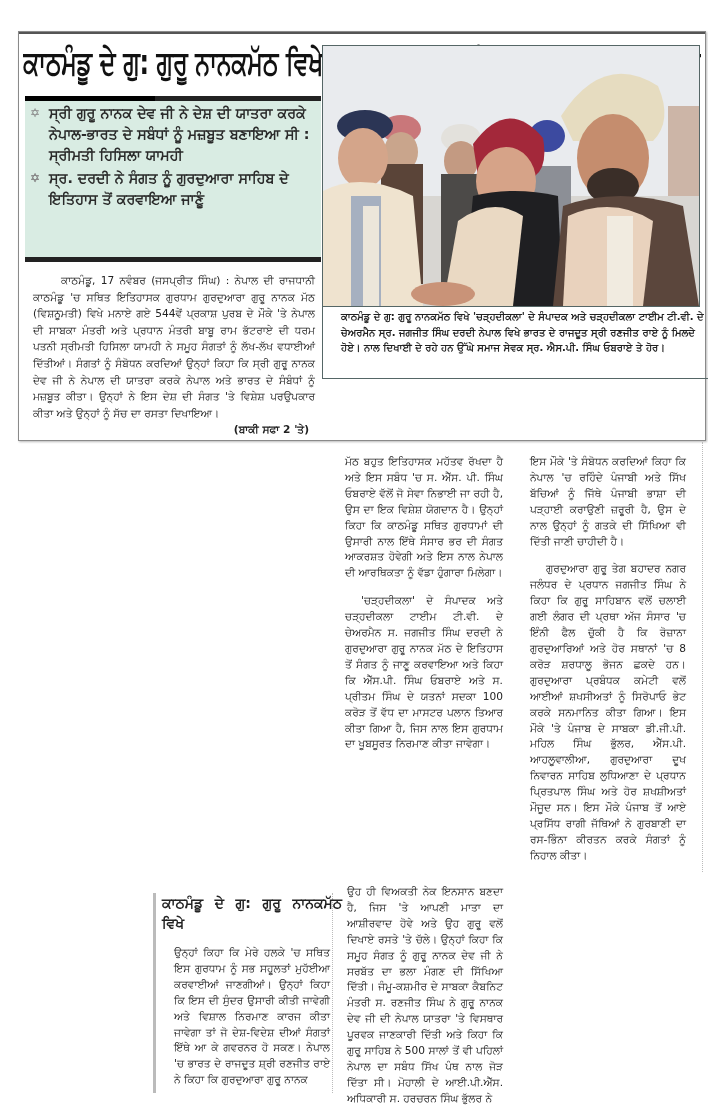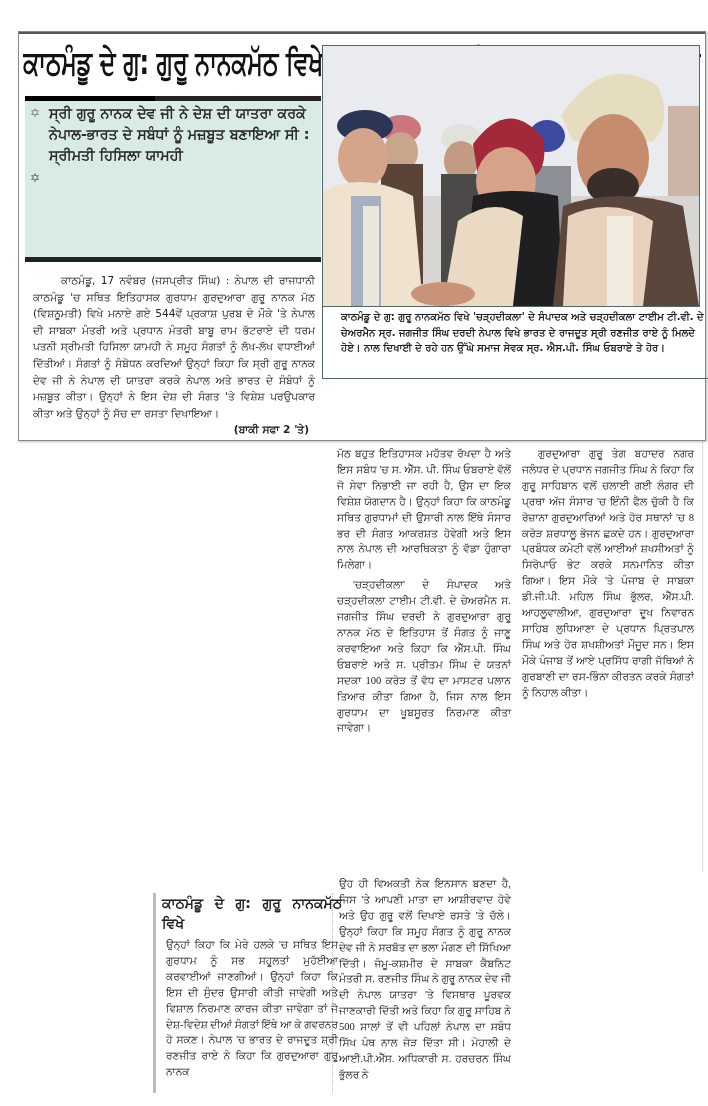--- a/index.html
+++ b/index.html
@@ -21,21 +21,21 @@
   .lead { position: absolute; left: 6px; top: 232px; width: 298px; font-size: 10.6px; line-height: 16.6px;
           color: #222; text-align: justify; }
   .lead p { margin: 8px; text-indent: 28px; }
   .lead .cont { font-weight: bold; float: right; margin-right: 6px; }
   .photo { position: absolute; left: 303px; top: 13px; width: 376px; height: 260px; border: 1px solid #566;
            overflow: hidden; background: linear-gradient(180deg,#eef0f2 0%,#e4e6ea 40%,#cfd2d6 100%); }
   .caption { position: absolute; left: 303px; top: 275px; width: 368px; padding: 2px 18px;
              font-size: 10px; line-height: 15.5px; font-weight: bold; color: #222;
              border: 1px solid #566; border-top: none; height: 67px; }
   .col { position: absolute; font-size: 10.6px; line-height: 15.9px; color: #222; text-align: justify; }
-  .col p { margin: 4px; font-family: Liberation Serif, serif; }
+  .col p { margin: 12px; }
   .col p.ind { text-indent: 16px; }
   .col-mid { left: 333px; top: 442px; width: 182px; }
   .col-right { left: 518px; top: 442px; width: 180px; }
   .col-mid2 { left: 335px; top: 872px; width: 180px; }
   .col-left { left: 153px; top: 893px; width: 180px; border-left: 3px solid #bbb; padding-left: 6px; height: 200px; }
   .col-left .sub { font-weight: bold; font-size: 14px; line-height: 20px; margin-bottom: 1px; }
   .dotsep { position: absolute; border-left: 1px dotted #bbb; }
 </style>
 </head>
 <body>
@@ -48,20 +48,21 @@
     <div class="bar-stub"></div>
     <div class="hl-item">
       <span class="star">✡</span>
       <span>ਸ੍ਰੀ ਗੁਰੂ ਨਾਨਕ ਦੇਵ ਜੀ ਨੇ ਦੇਸ਼ ਦੀ ਯਾਤਰਾ ਕਰਕੇ ਨੇਪਾਲ-ਭਾਰਤ ਦੇ ਸਬੰਧਾਂ ਨੂੰ ਮਜ਼ਬੂਤ ਬਣਾਇਆ ਸੀ : ਸ੍ਰੀਮਤੀ ਹਿਸਿਲਾ ਯਾਮਹੀ</span>
     </div>
     <div class="hl-item">
       <span class="star">✡</span>
     </div>
     <div class="hl-item">
       <span class="star">✡</span>
+      <span>ਸ੍ਰ. ਦਰਦੀ ਨੇ ਸੰਗਤ ਨੂੰ ਗੁਰਦੁਆਰਾ ਸਾਹਿਬ ਦੇ ਇਤਿਹਾਸ ਤੋਂ ਕਰਵਾਇਆ ਜਾਣੂੰ</span>
     </div>
   </div>
 
   <div class="lead">
     <p><span>ਕਾਠਮੰਡੂ, 17 ਨਵੰਬਰ (ਜਸਪ੍ਰੀਤ ਸਿੰਘ) : ਨੇਪਾਲ ਦੀ ਰਾਜਧਾਨੀ ਕਾਠਮੰਡੂ 'ਚ ਸਥਿਤ ਇਤਿਹਾਸਕ ਗੁਰਧਾਮ ਗੁਰਦੁਆਰਾ ਗੁਰੂ ਨਾਨਕ ਮੱਠ (ਵਿਸ਼ਨੂਮਤੀ) ਵਿਖੇ ਮਨਾਏ ਗਏ 544ਵੇਂ ਪ੍ਰਕਾਸ਼ ਪੁਰਬ ਦੇ ਮੌਕੇ 'ਤੇ ਨੇਪਾਲ ਦੀ ਸਾਬਕਾ ਮੰਤਰੀ ਅਤੇ ਪ੍ਰਧਾਨ ਮੰਤਰੀ ਬਾਬੂ ਰਾਮ ਭੱਟਰਾਏ ਦੀ ਧਰਮ ਪਤਨੀ ਸ੍ਰੀਮਤੀ ਹਿਸਿਲਾ ਯਾਮਹੀ ਨੇ ਸਮੂਹ ਸੰਗਤਾਂ ਨੂੰ ਲੱਖ-ਲੱਖ ਵਧਾਈਆਂ ਦਿੱਤੀਆਂ। ਸੰਗਤਾਂ ਨੂੰ ਸੰਬੋਧਨ ਕਰਦਿਆਂ ਉਨ੍ਹਾਂ ਕਿਹਾ ਕਿ ਸ੍ਰੀ ਗੁਰੂ ਨਾਨਕ ਦੇਵ ਜੀ ਨੇ ਨੇਪਾਲ ਦੀ ਯਾਤਰਾ ਕਰਕੇ ਨੇਪਾਲ ਅਤੇ ਭਾਰਤ ਦੇ ਸੰਬੰਧਾਂ ਨੂੰ ਮਜ਼ਬੂਤ ਕੀਤਾ। ਉਨ੍ਹਾਂ ਨੇ ਇਸ ਦੇਸ਼ ਦੀ ਸੰਗਤ 'ਤੇ ਵਿਸ਼ੇਸ਼ ਪਰਉਪਕਾਰ ਕੀਤਾ ਅਤੇ ਉਨ੍ਹਾਂ ਨੂੰ ਸੱਚ ਦਾ ਰਸਤਾ ਦਿਖਾਇਆ।</span>
        <span class="cont">(ਬਾਕੀ ਸਫਾ 2 'ਤੇ)</span></p>
   </div>
 
   <div class="photo">
     <svg width="376" height="260" viewBox="0 0 376 260">
@@ -116,20 +117,21 @@
 <div class="col col-mid">
   <p>ਮੱਠ ਬਹੁਤ ਇਤਿਹਾਸਕ ਮਹੱਤਵ ਰੱਖਦਾ ਹੈ ਅਤੇ ਇਸ ਸਬੰਧ 'ਚ ਸ. ਐੱਸ. ਪੀ. ਸਿੰਘ ਓਬਰਾਏ ਵੱਲੋਂ ਜੋ ਸੇਵਾ ਨਿਭਾਈ ਜਾ ਰਹੀ ਹੈ, ਉਸ ਦਾ ਇਕ ਵਿਸ਼ੇਸ਼ ਯੋਗਦਾਨ ਹੈ। ਉਨ੍ਹਾਂ ਕਿਹਾ ਕਿ ਕਾਠਮੰਡੂ ਸਥਿਤ ਗੁਰਧਾਮਾਂ ਦੀ ਉਸਾਰੀ ਨਾਲ ਇੱਥੇ ਸੰਸਾਰ ਭਰ ਦੀ ਸੰਗਤ ਆਕਰਸ਼ਤ ਹੋਵੇਗੀ ਅਤੇ ਇਸ ਨਾਲ ਨੇਪਾਲ ਦੀ ਆਰਥਿਕਤਾ ਨੂੰ ਵੱਡਾ ਹੁੰਗਾਰਾ ਮਿਲੇਗਾ।</p>
   <p class="ind">'ਚੜ੍ਹਦੀਕਲਾ' ਦੇ ਸੰਪਾਦਕ ਅਤੇ ਚੜ੍ਹਦੀਕਲਾ ਟਾਈਮ ਟੀ.ਵੀ. ਦੇ ਚੇਅਰਮੈਨ ਸ. ਜਗਜੀਤ ਸਿੰਘ ਦਰਦੀ ਨੇ ਗੁਰਦੁਆਰਾ ਗੁਰੂ ਨਾਨਕ ਮੱਠ ਦੇ ਇਤਿਹਾਸ ਤੋਂ ਸੰਗਤ ਨੂੰ ਜਾਣੂ ਕਰਵਾਇਆ ਅਤੇ ਕਿਹਾ ਕਿ ਐੱਸ.ਪੀ. ਸਿੰਘ ਓਬਰਾਏ ਅਤੇ ਸ. ਪ੍ਰੀਤਮ ਸਿੰਘ ਦੇ ਯਤਨਾਂ ਸਦਕਾ 100 ਕਰੋੜ ਤੋਂ ਵੱਧ ਦਾ ਮਾਸਟਰ ਪਲਾਨ ਤਿਆਰ ਕੀਤਾ ਗਿਆ ਹੈ, ਜਿਸ ਨਾਲ ਇਸ ਗੁਰਧਾਮ ਦਾ ਖੂਬਸੂਰਤ ਨਿਰਮਾਣ ਕੀਤਾ ਜਾਵੇਗਾ।</p>
 </div>
 
 <div class="col col-mid2">
   <p>ਉਹ ਹੀ ਵਿਅਕਤੀ ਨੇਕ ਇਨਸਾਨ ਬਣਦਾ ਹੈ, ਜਿਸ 'ਤੇ ਆਪਣੀ ਮਾਤਾ ਦਾ ਆਸ਼ੀਰਵਾਦ ਹੋਵੇ ਅਤੇ ਉਹ ਗੁਰੂ ਵਲੋਂ ਦਿਖਾਏ ਰਸਤੇ 'ਤੇ ਚੱਲੇ। ਉਨ੍ਹਾਂ ਕਿਹਾ ਕਿ ਸਮੂਹ ਸੰਗਤ ਨੂੰ ਗੁਰੂ ਨਾਨਕ ਦੇਵ ਜੀ ਨੇ ਸਰਬੱਤ ਦਾ ਭਲਾ ਮੰਗਣ ਦੀ ਸਿੱਖਿਆ ਦਿੱਤੀ। ਜੰਮੂ-ਕਸ਼ਮੀਰ ਦੇ ਸਾਬਕਾ ਕੈਬਨਿਟ ਮੰਤਰੀ ਸ. ਰਣਜੀਤ ਸਿੰਘ ਨੇ ਗੁਰੂ ਨਾਨਕ ਦੇਵ ਜੀ ਦੀ ਨੇਪਾਲ ਯਾਤਰਾ 'ਤੇ ਵਿਸਥਾਰ ਪੂਰਵਕ ਜਾਣਕਾਰੀ ਦਿੱਤੀ ਅਤੇ ਕਿਹਾ ਕਿ ਗੁਰੂ ਸਾਹਿਬ ਨੇ 500 ਸਾਲਾਂ ਤੋਂ ਵੀ ਪਹਿਲਾਂ ਨੇਪਾਲ ਦਾ ਸਬੰਧ ਸਿੱਖ ਪੰਥ ਨਾਲ ਜੋੜ ਦਿੱਤਾ ਸੀ। ਮੋਹਾਲੀ ਦੇ ਆਈ.ਪੀ.ਐੱਸ. ਅਧਿਕਾਰੀ ਸ. ਹਰਚਰਨ ਸਿੰਘ ਭੁੱਲਰ ਨੇ</p>
 </div>
 
 <div class="col col-right">
+  <p>ਇਸ ਮੌਕੇ 'ਤੇ ਸੰਬੋਧਨ ਕਰਦਿਆਂ ਕਿਹਾ ਕਿ ਨੇਪਾਲ 'ਚ ਰਹਿੰਦੇ ਪੰਜਾਬੀ ਅਤੇ ਸਿੱਖ ਬੱਚਿਆਂ ਨੂੰ ਜਿੱਥੇ ਪੰਜਾਬੀ ਭਾਸ਼ਾ ਦੀ ਪੜ੍ਹਾਈ ਕਰਾਉਣੀ ਜ਼ਰੂਰੀ ਹੈ, ਉਸ ਦੇ ਨਾਲ ਉਨ੍ਹਾਂ ਨੂੰ ਗਤਕੇ ਦੀ ਸਿੱਖਿਆ ਵੀ ਦਿੱਤੀ ਜਾਣੀ ਚਾਹੀਦੀ ਹੈ।</p>
   <p class="ind">ਗੁਰਦੁਆਰਾ ਗੁਰੂ ਤੇਗ ਬਹਾਦਰ ਨਗਰ ਜਲੰਧਰ ਦੇ ਪ੍ਰਧਾਨ ਜਗਜੀਤ ਸਿੰਘ ਨੇ ਕਿਹਾ ਕਿ ਗੁਰੂ ਸਾਹਿਬਾਨ ਵਲੋਂ ਚਲਾਈ ਗਈ ਲੰਗਰ ਦੀ ਪ੍ਰਥਾ ਅੱਜ ਸੰਸਾਰ 'ਚ ਇੰਨੀ ਫੈਲ ਚੁੱਕੀ ਹੈ ਕਿ ਰੋਜ਼ਾਨਾ ਗੁਰਦੁਆਰਿਆਂ ਅਤੇ ਹੋਰ ਸਥਾਨਾਂ 'ਚ 8 ਕਰੋੜ ਸ਼ਰਧਾਲੂ ਭੋਜਨ ਛਕਦੇ ਹਨ। ਗੁਰਦੁਆਰਾ ਪ੍ਰਬੰਧਕ ਕਮੇਟੀ ਵਲੋਂ ਆਈਆਂ ਸ਼ਖਸੀਅਤਾਂ ਨੂੰ ਸਿਰੋਪਾਓ ਭੇਟ ਕਰਕੇ ਸਨਮਾਨਿਤ ਕੀਤਾ ਗਿਆ। ਇਸ ਮੌਕੇ 'ਤੇ ਪੰਜਾਬ ਦੇ ਸਾਬਕਾ ਡੀ.ਜੀ.ਪੀ. ਮਹਿਲ ਸਿੰਘ ਭੁੱਲਰ, ਐੱਸ.ਪੀ. ਆਹਲੂਵਾਲੀਆ, ਗੁਰਦੁਆਰਾ ਦੂਖ ਨਿਵਾਰਨ ਸਾਹਿਬ ਲੁਧਿਆਣਾ ਦੇ ਪ੍ਰਧਾਨ ਪ੍ਰਿਤਪਾਲ ਸਿੰਘ ਅਤੇ ਹੋਰ ਸ਼ਖਸ਼ੀਅਤਾਂ ਮੌਜੂਦ ਸਨ। ਇਸ ਮੌਕੇ ਪੰਜਾਬ ਤੋਂ ਆਏ ਪ੍ਰਸਿੱਧ ਰਾਗੀ ਜੱਥਿਆਂ ਨੇ ਗੁਰਬਾਣੀ ਦਾ ਰਸ-ਭਿੰਨਾ ਕੀਰਤਨ ਕਰਕੇ ਸੰਗਤਾਂ ਨੂੰ ਨਿਹਾਲ ਕੀਤਾ।</p>
 </div>
 
 <div class="dotsep" style="left:702px; top:442px; height:430px;"></div>
 <div class="dotsep" style="left:332px; top:893px; height:200px;"></div>
 
 <div class="col col-left">
   <div class="sub">ਕਾਠਮੰਡੂ ਦੇ ਗੁ: ਗੁਰੂ ਨਾਨਕਮੱਠ ਵਿਖੇ</div>
   <p>ਉਨ੍ਹਾਂ ਕਿਹਾ ਕਿ ਮੇਰੇ ਹਲਕੇ 'ਚ ਸਥਿਤ ਇਸ ਗੁਰਧਾਮ ਨੂੰ ਸਭ ਸਹੂਲਤਾਂ ਮੁਹੱਈਆ ਕਰਵਾਈਆਂ ਜਾਣਗੀਆਂ। ਉਨ੍ਹਾਂ ਕਿਹਾ ਕਿ ਇਸ ਦੀ ਸੁੰਦਰ ਉਸਾਰੀ ਕੀਤੀ ਜਾਵੇਗੀ ਅਤੇ ਵਿਸ਼ਾਲ ਨਿਰਮਾਣ ਕਾਰਜ ਕੀਤਾ ਜਾਵੇਗਾ ਤਾਂ ਜੋ ਦੇਸ਼-ਵਿਦੇਸ਼ ਦੀਆਂ ਸੰਗਤਾਂ ਇੱਥੇ ਆ ਕੇ ਗਵਰਨਰ ਹੋ ਸਕਣ। ਨੇਪਾਲ 'ਚ ਭਾਰਤ ਦੇ ਰਾਜਦੂਤ ਸ਼੍ਰੀ ਰਣਜੀਤ ਰਾਏ ਨੇ ਕਿਹਾ ਕਿ ਗੁਰਦੁਆਰਾ ਗੁਰੂ ਨਾਨਕ</p>
 </div>

